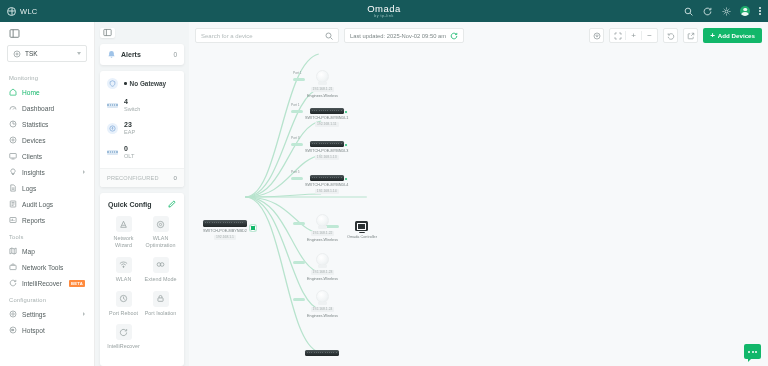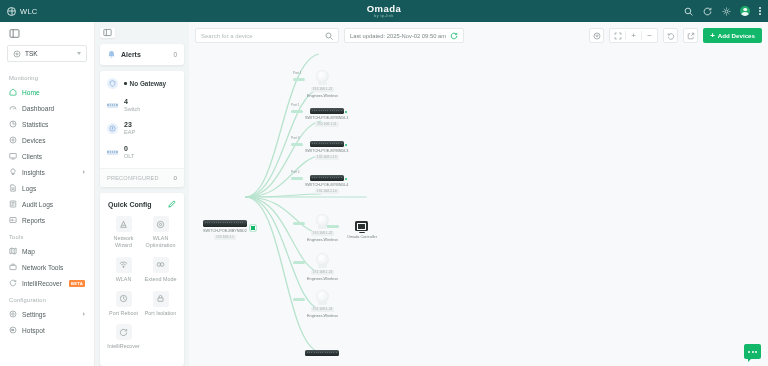--- a/index.html
+++ b/index.html
@@ -26,21 +26,21 @@
   }
   .hdr-globe:before {
     content: ""; position: absolute; top: 50%; left: 0; right: 0; height: 1px;
     background: #cfe3e2; transform: translateY(-50%);
   }
   .hdr-title { color: #e6efee; font-size: 7.5px; letter-spacing: .3px; }
   .hdr-center {
     position: absolute; left: 50%; top: 50%; transform: translate(-50%,-50%);
     text-align: center; line-height: 1;
   }
-  .brand { color: #ffffff; font-size: 9.5px; font-weight: 700; letter-spacing: .5px; }
+  .brand { color: #ffffff; font-size: 9.5px; font-weight: 400; letter-spacing: .5px; }
   .brand-sub { color: #9cc3c1; font-size: 3.6px; letter-spacing: .5px; margin-top: 1px; }
   .hdr-right { margin-left: auto; display: flex; align-items: center; gap: 9px; }
   .hdr-ico { width: 10px; height: 10px; color: #d6e6e5; display: flex; align-items: center; justify-content: center; }
   .hdr-ico svg { width: 9px; height: 9px; display: block; }
   .avatar {
     width: 10px; height: 10px; border-radius: 50%; background: #1faa6c;
     position: relative; overflow: hidden;
   }
   .avatar:after {
     content: ""; position: absolute; bottom: 0; left: 50%; transform: translateX(-50%);

